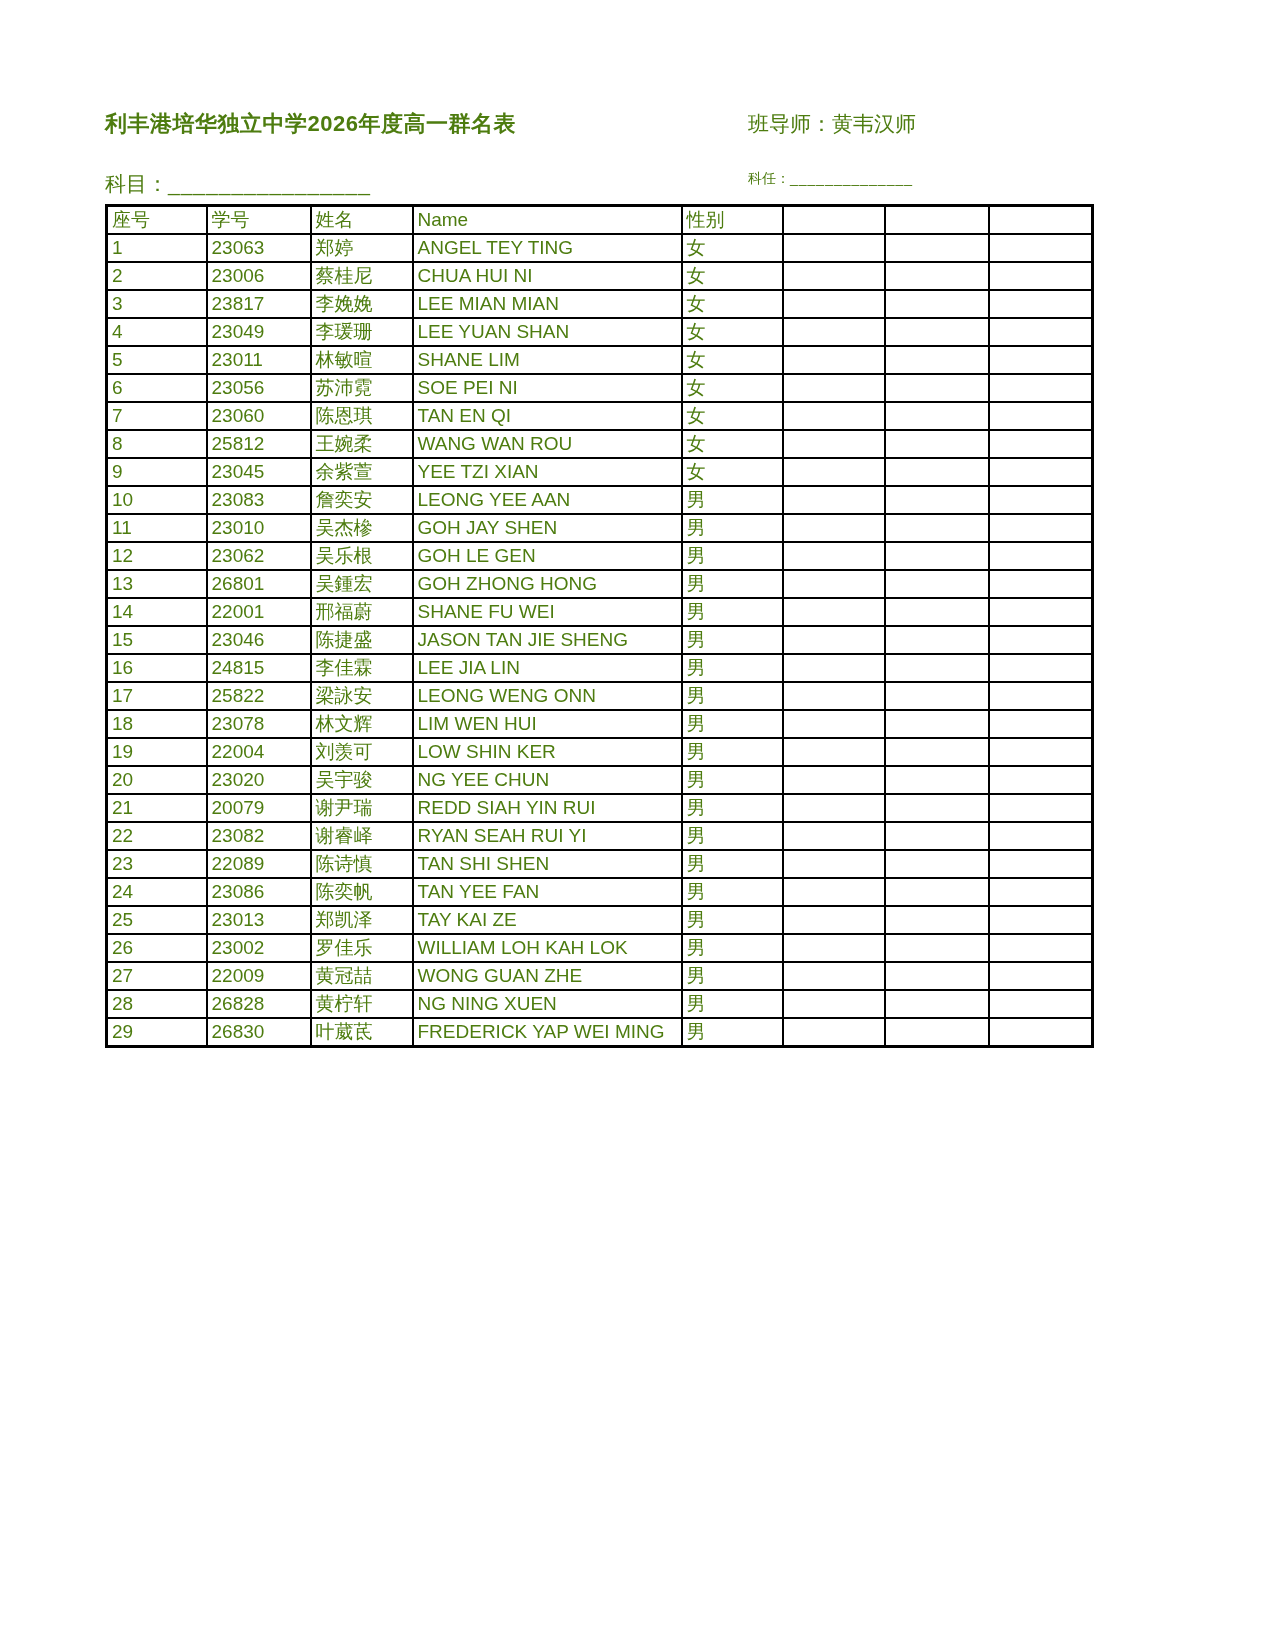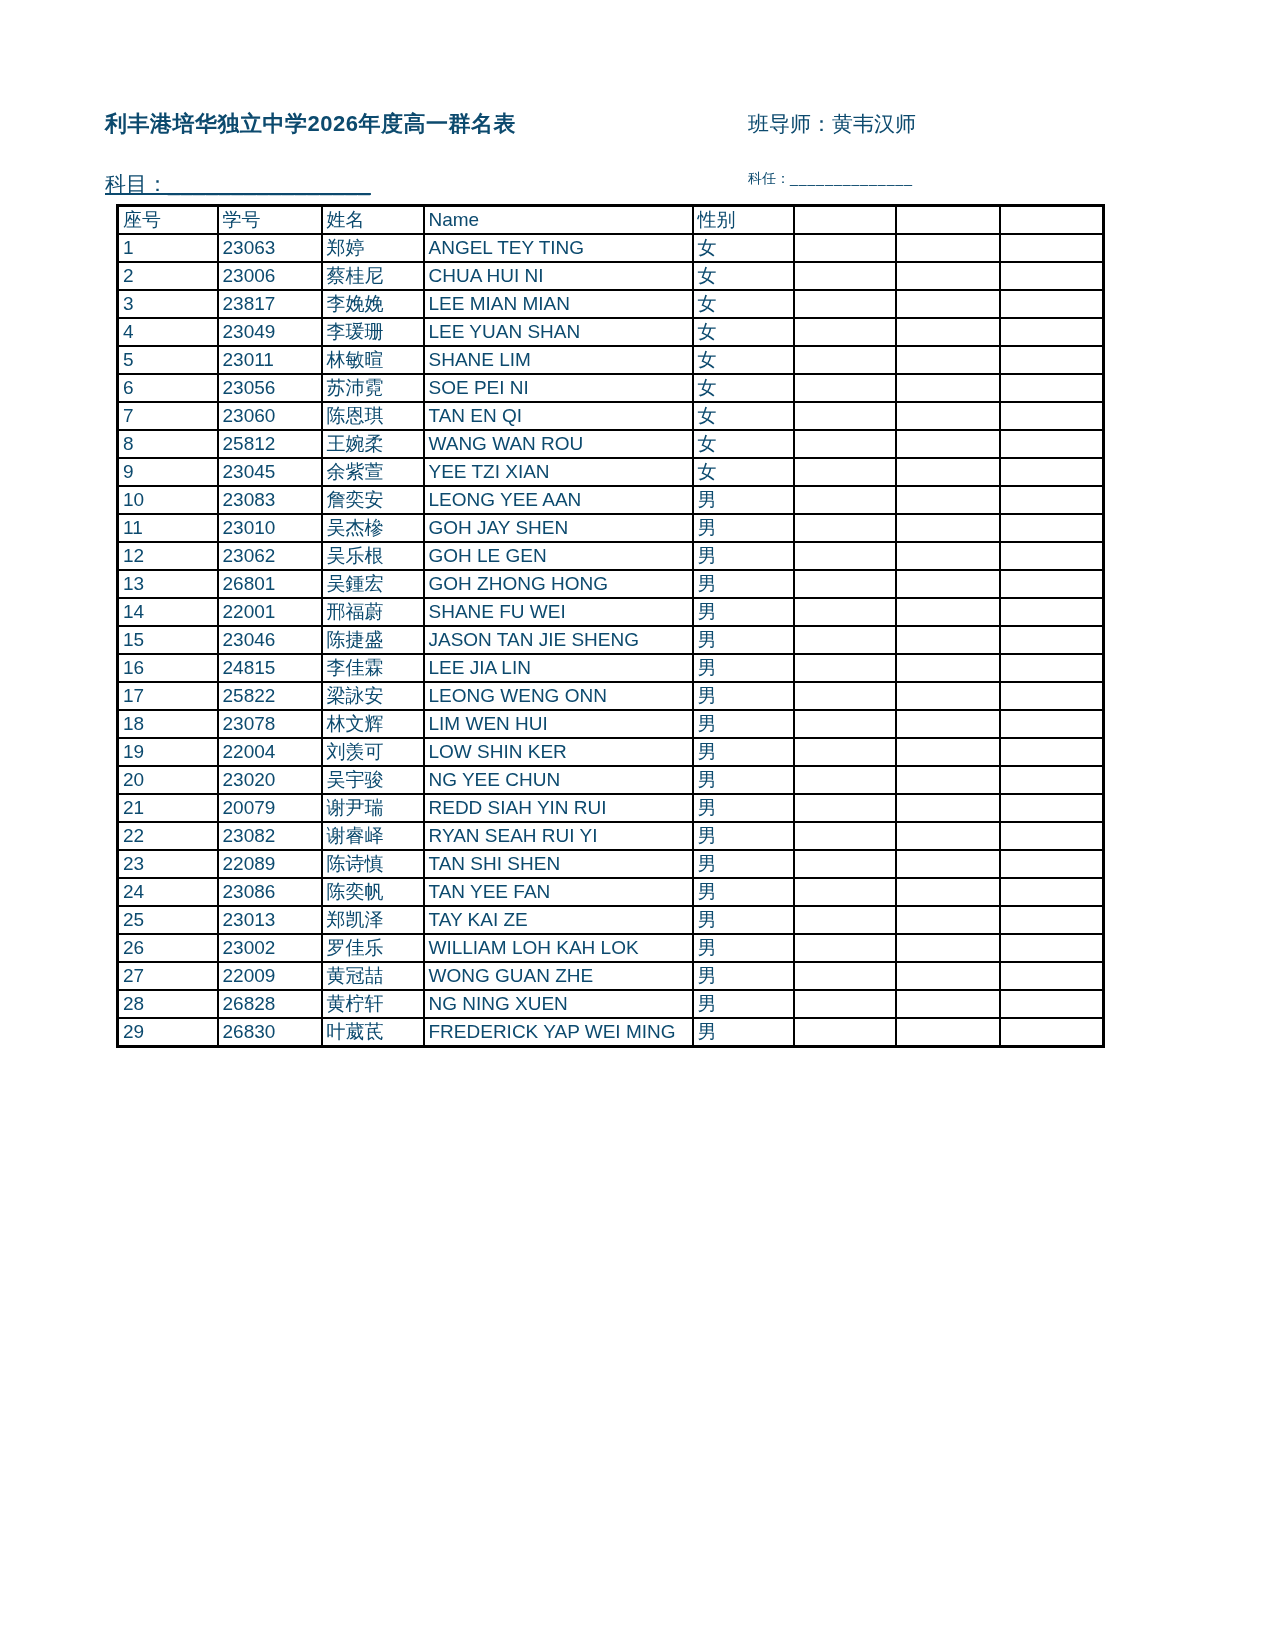--- a/index.html
+++ b/index.html
@@ -1,21 +1,21 @@
 <!DOCTYPE html>
 <html><head>
 <meta charset="utf-8">
 <style>
   html,body{margin:0;padding:0;background:#ffffff;}
   .page{
     position:relative;
     width:1126px;
     height:1650px;
     background:#ffffff;
-    color:#0c4a6e;
+    color:#4d7c0f;
     font-family:"Liberation Sans", sans-serif;
     overflow:hidden;
     border-radius:9px;
   }
   .doc-title{
     position:absolute;
     left:105px; top:109px;
     font-size:22px;
     font-weight:bold;
     letter-spacing:0.5px;
@@ -26,37 +26,35 @@
     left:748px; top:110px;
     font-size:21px;
     white-space:nowrap;
     text-align:right;
   }
   .subject-line{
     position:absolute;
     left:105px; top:170px;
     font-size:21px;
     white-space:nowrap;
-    text-decoration:underline;
   }
   .subject-teacher-line{
     position:absolute;
     left:748px; top:170px;
     font-size:14px;
     white-space:nowrap;
   }
   .blank-line{letter-spacing:1px;}
   table.roster{
     position:absolute;
     left:105px; top:204px;
     border-collapse:collapse;
     table-layout:fixed;
     width:986px;
     border:3px solid #000;
-    margin-left:11px;
   }
   table.roster th, table.roster td{
     border:2px solid #000;
     height:26px;
     padding:0 4px;
     font-size:19px;
     font-weight:normal;
     text-align:left;
     vertical-align:middle;
     white-space:nowrap;

